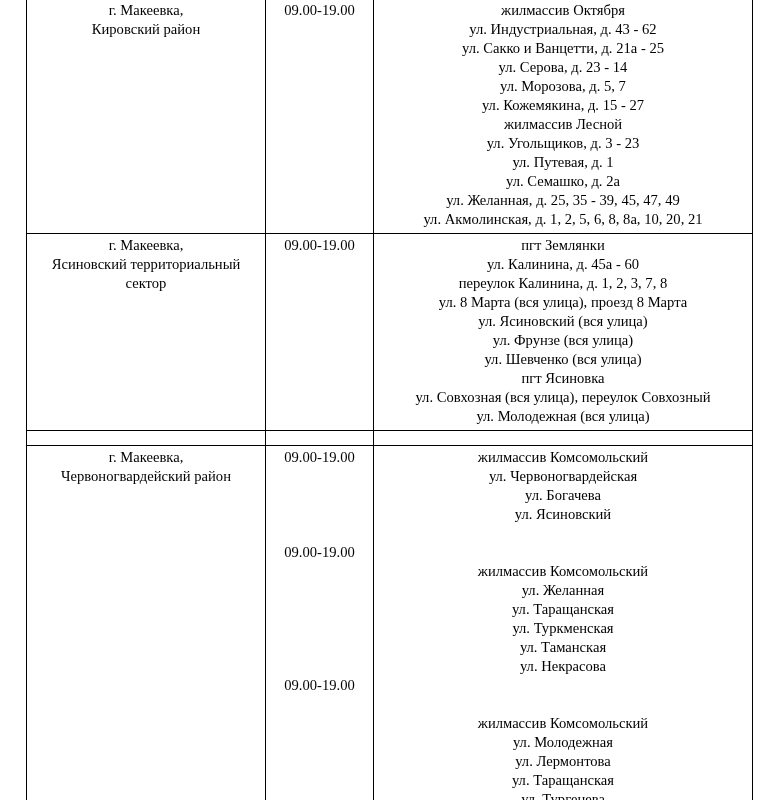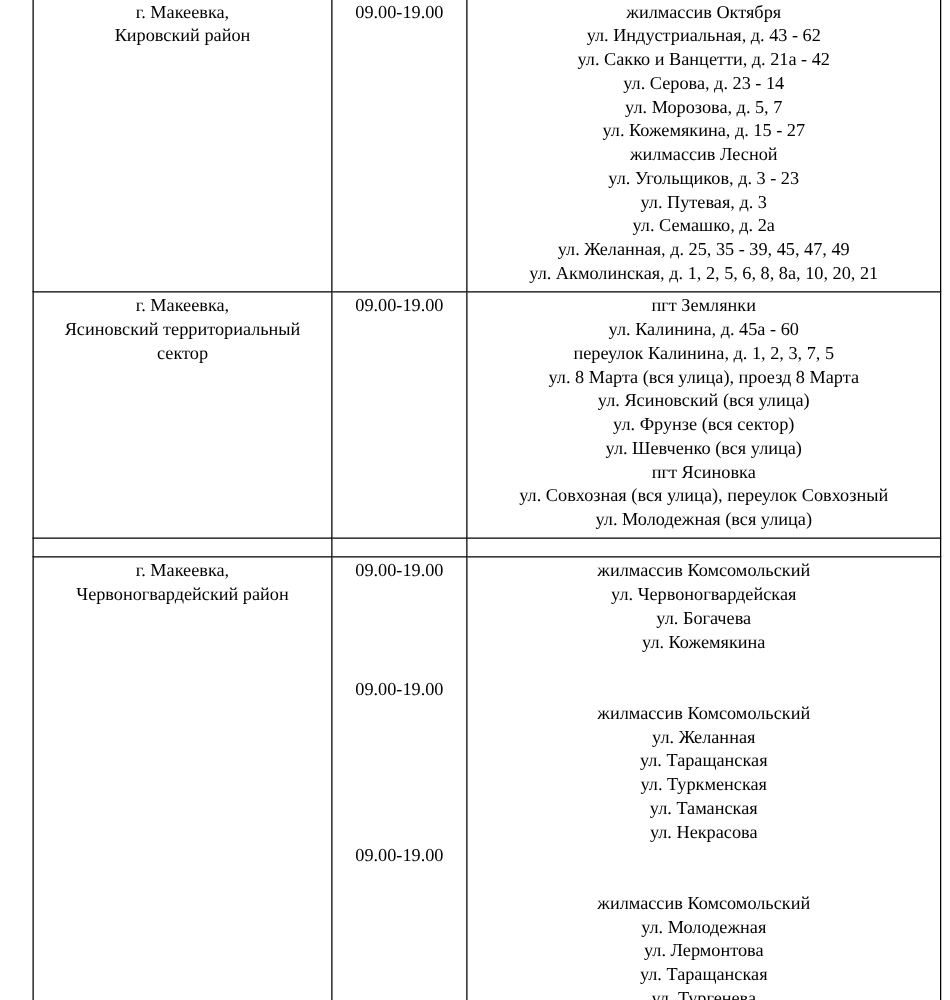--- a/index.html
+++ b/index.html
@@ -84,27 +84,27 @@
         <td>
           <div class="cell-inner tight">
             <div class="line">09.00-19.00</div>
           </div>
         </td>
         <td>
           <div class="cell-inner tight">
             <div class="addr-group">
               <div class="line">жилмассив Октября</div>
               <div class="line">ул. Индустриальная, д. 43 - 62</div>
-              <div class="line">ул. Сакко и Ванцетти, д. 21а - 42</div>
+              <div class="line">ул. Сакко и Ванцетти, д. 21а - 25</div>
               <div class="line">ул. Серова, д. 23 - 14</div>
               <div class="line">ул. Морозова, д. 5, 7</div>
               <div class="line">ул. Кожемякина, д. 15 - 27</div>
               <div class="line">жилмассив Лесной</div>
               <div class="line">ул. Угольщиков, д. 3 - 23</div>
-              <div class="line">ул. Путевая, д. 3</div>
+              <div class="line">ул. Путевая, д. 1</div>
               <div class="line">ул. Семашко, д. 2а</div>
               <div class="line">ул. Желанная, д. 25, 35 - 39, 45, 47, 49</div>
               <div class="line">ул. Акмолинская, д. 1, 2, 5, 6, 8, 8а, 10, 20, 21</div>
             </div>
           </div>
         </td>
       </tr>
 
       <tr>
         <td>
@@ -117,24 +117,24 @@
         <td>
           <div class="cell-inner">
             <div class="line">09.00-19.00</div>
           </div>
         </td>
         <td>
           <div class="cell-inner">
             <div class="addr-group">
               <div class="line">пгт Землянки</div>
               <div class="line">ул. Калинина, д. 45а - 60</div>
-              <div class="line">переулок Калинина, д. 1, 2, 3, 7, 5</div>
+              <div class="line">переулок Калинина, д. 1, 2, 3, 7, 8</div>
               <div class="line">ул. 8 Марта (вся улица), проезд 8 Марта</div>
               <div class="line">ул. Ясиновский (вся улица)</div>
-              <div class="line">ул. Фрунзе (вся сектор)</div>
+              <div class="line">ул. Фрунзе (вся улица)</div>
               <div class="line">ул. Шевченко (вся улица)</div>
               <div class="line">пгт Ясиновка</div>
               <div class="line">ул. Совхозная (вся улица), переулок Совхозный</div>
               <div class="line">ул. Молодежная (вся улица)</div>
             </div>
           </div>
         </td>
       </tr>
 
       <tr class="sep-row">
@@ -162,21 +162,21 @@
               <div class="line">09.00-19.00</div>
             </div>
           </div>
         </td>
         <td>
           <div class="cell-inner">
             <div class="addr-group">
               <div class="line">жилмассив Комсомольский</div>
               <div class="line">ул. Червоногвардейская</div>
               <div class="line">ул. Богачева</div>
-              <div class="line">ул. Кожемякина</div>
+              <div class="line">ул. Ясиновский</div>
             </div>
             <div class="addr-group" style="margin-top:38px">
               <div class="line">жилмассив Комсомольский</div>
               <div class="line">ул. Желанная</div>
               <div class="line">ул. Таращанская</div>
               <div class="line">ул. Туркменская</div>
               <div class="line">ул. Таманская</div>
               <div class="line">ул. Некрасова</div>
             </div>
             <div class="addr-group" style="margin-top:38px">

